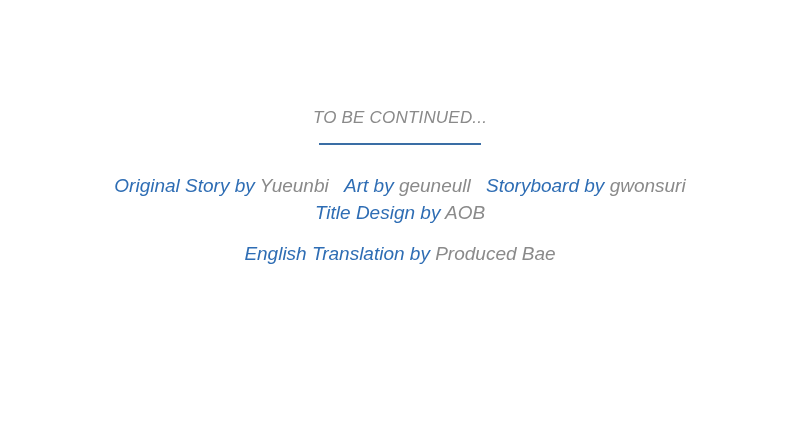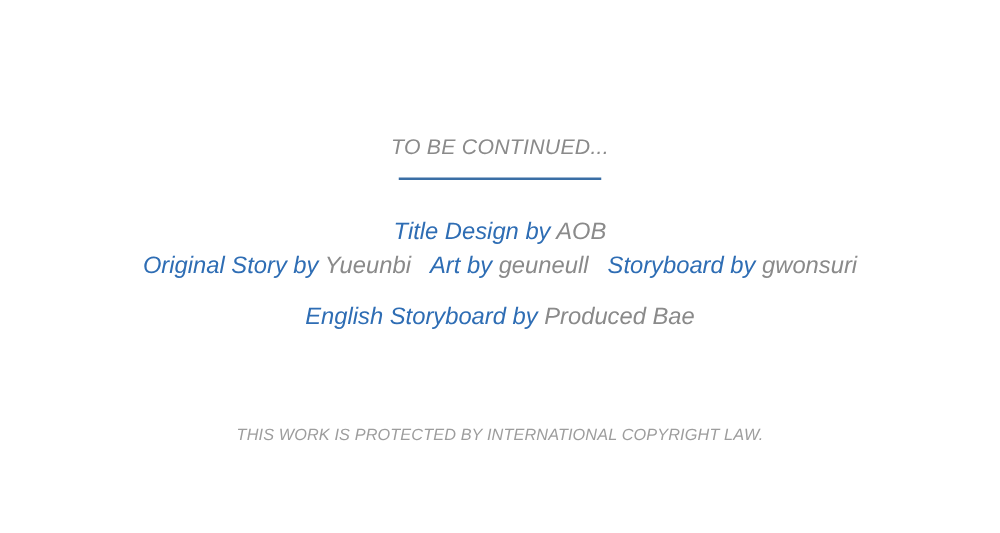--- a/index.html
+++ b/index.html
@@ -105,47 +105,46 @@
 <div class="page">
 
   <div class="tbc">TO BE CONTINUED...</div>
 
   <div class="divider-wrap">
     <span class="divider"></span>
   </div>
 
   <div class="credits">
 
-    <div class="credit-line">
-      <span class="credit-item">
-        <span class="role">Title Design by</span>
-        <span class="name">AOB</span>
-      </span>
-    </div>
-
     <div class="credit-line row-1">
       <span class="credit-item">
         <span class="role">Original Story by</span>
         <span class="name">Yueunbi</span>
       </span>
       <span class="credit-item">
         <span class="role">Art by</span>
         <span class="name">geuneull</span>
       </span>
       <span class="credit-item">
         <span class="role">Storyboard by</span>
         <span class="name">gwonsuri</span>
       </span>
     </div>
 
+    <div class="credit-line">
+      <span class="credit-item">
+        <span class="role">Title Design by</span>
+        <span class="name">AOB</span>
+      </span>
+    </div>
+
 
     <div class="credit-line spaced">
       <span class="credit-item">
-        <span class="role">English Storyboard by</span>
+        <span class="role">English Translation by</span>
         <span class="name">Produced Bae</span>
       </span>
     </div>
 
   </div>
 
-  <div class="copyright">THIS WORK IS PROTECTED BY INTERNATIONAL COPYRIGHT LAW.</div>
 
 </div>
 
 </body></html>

